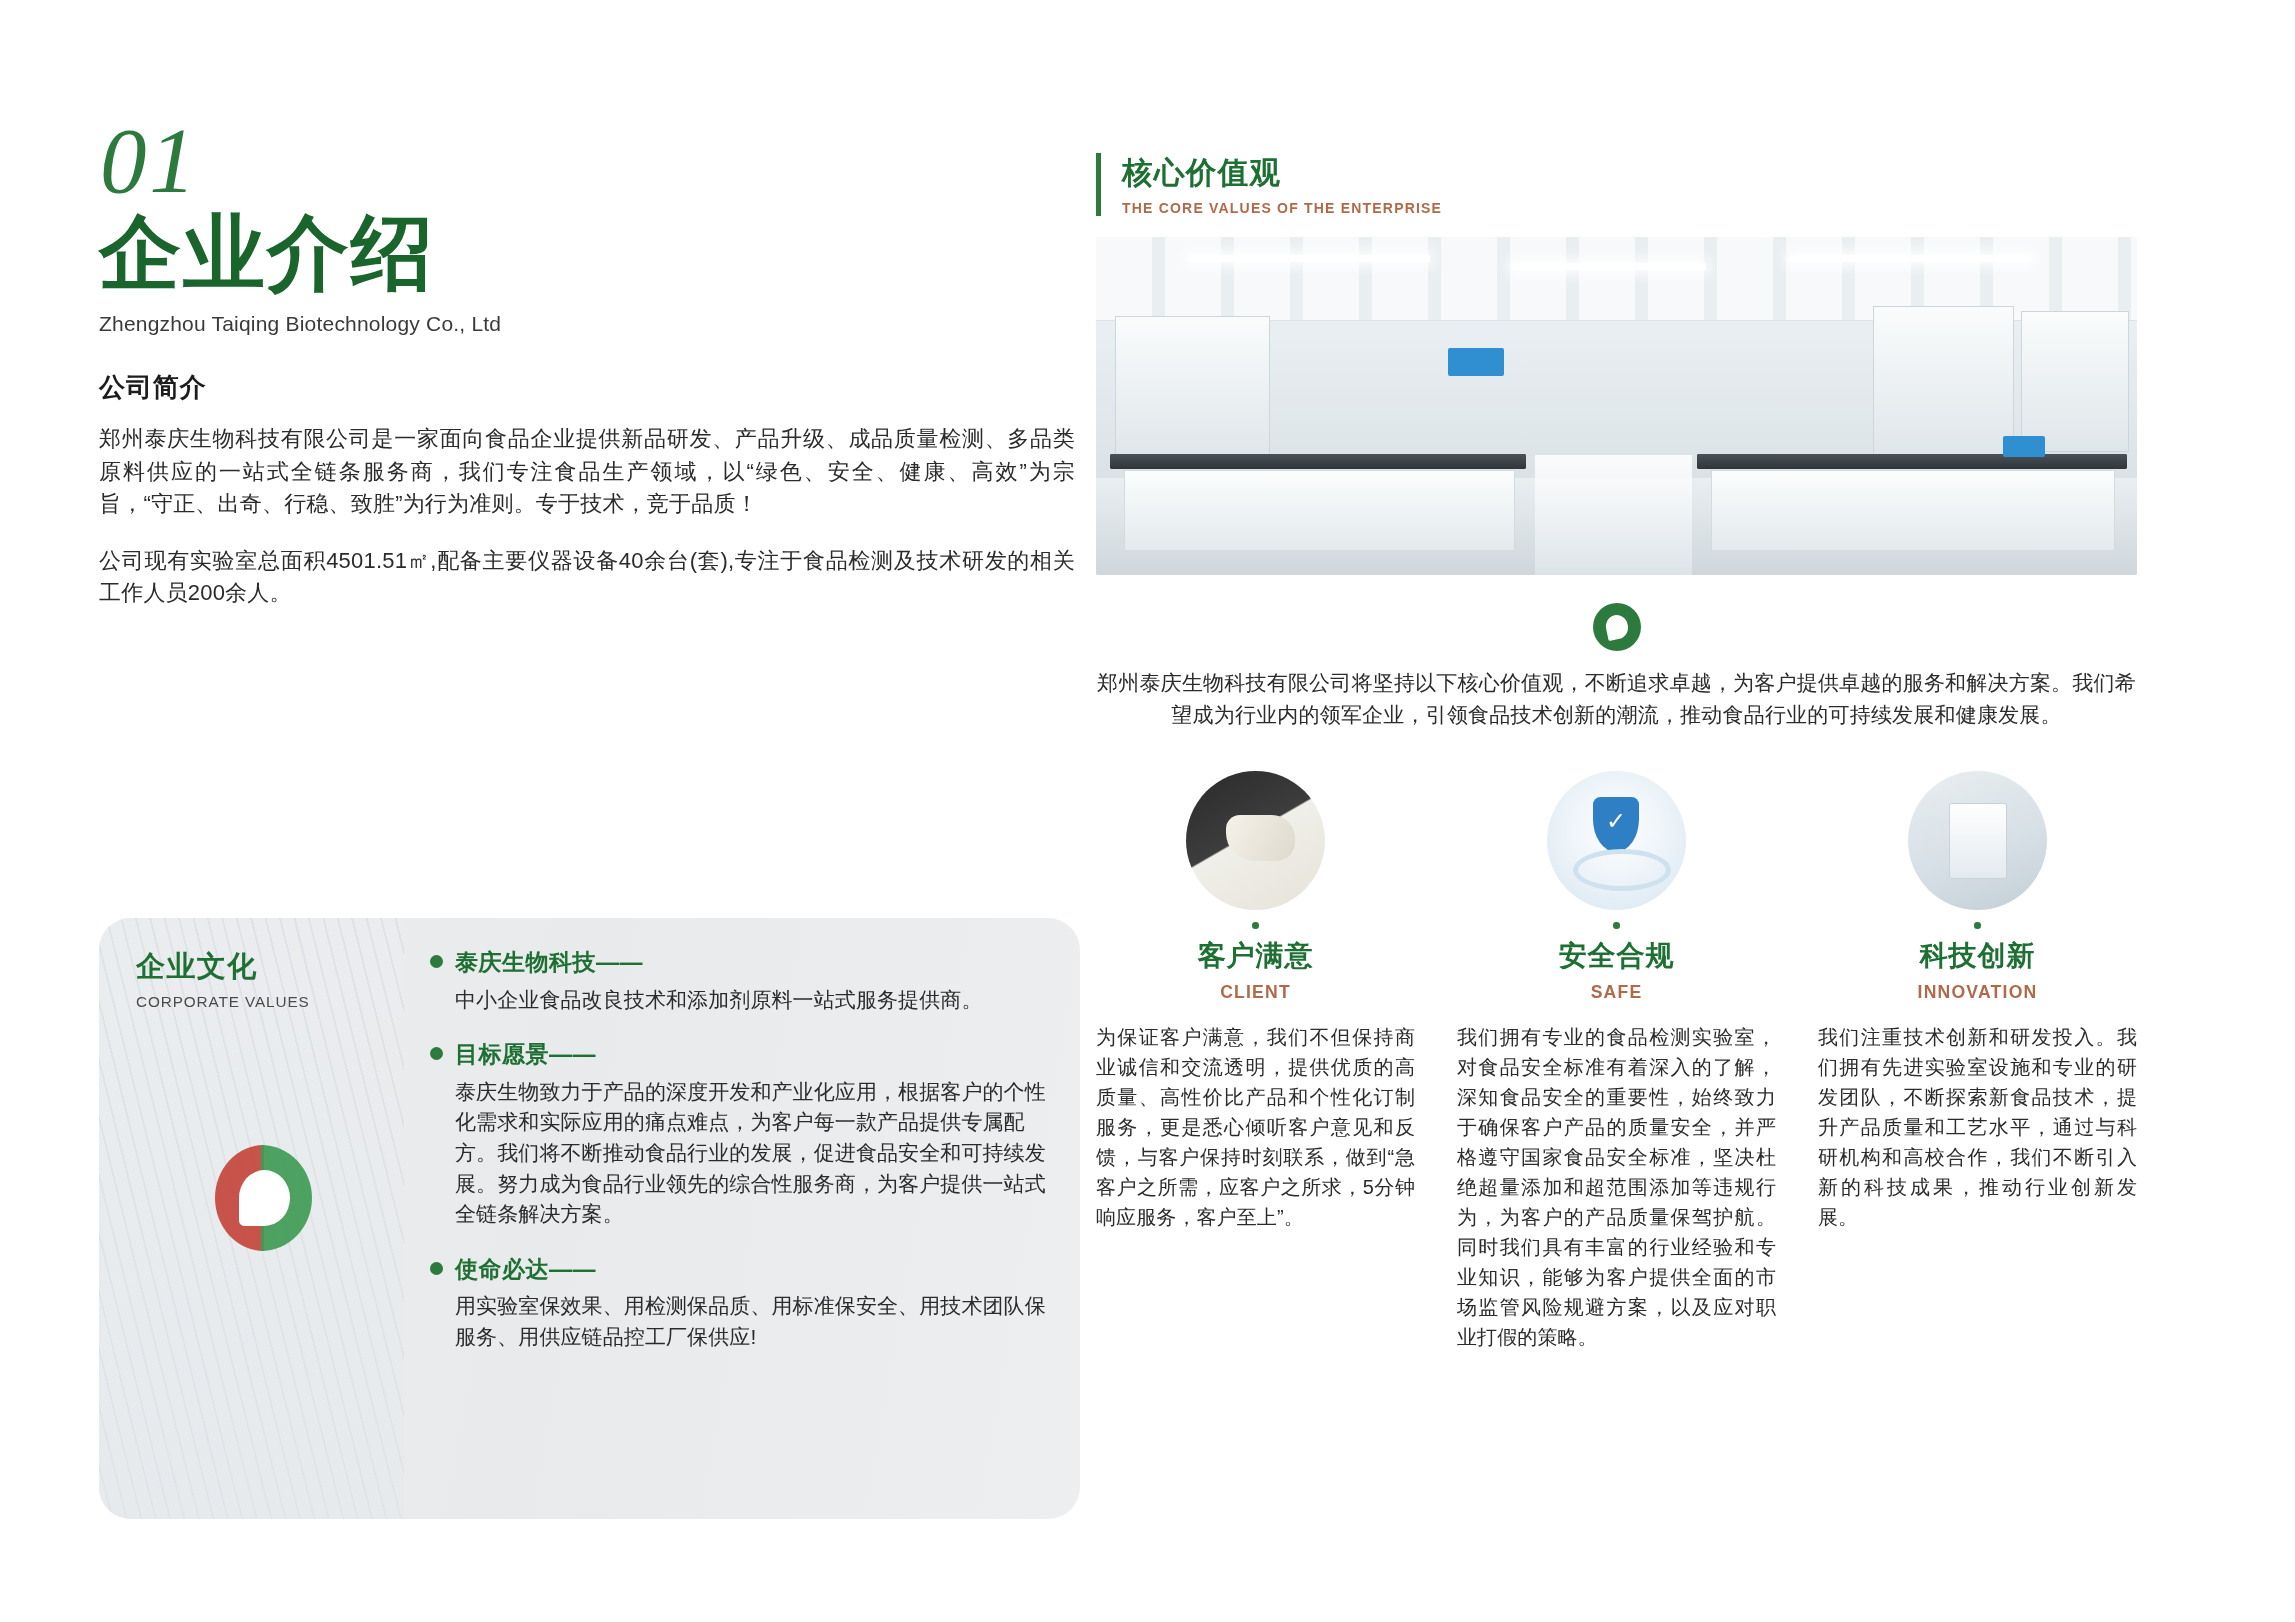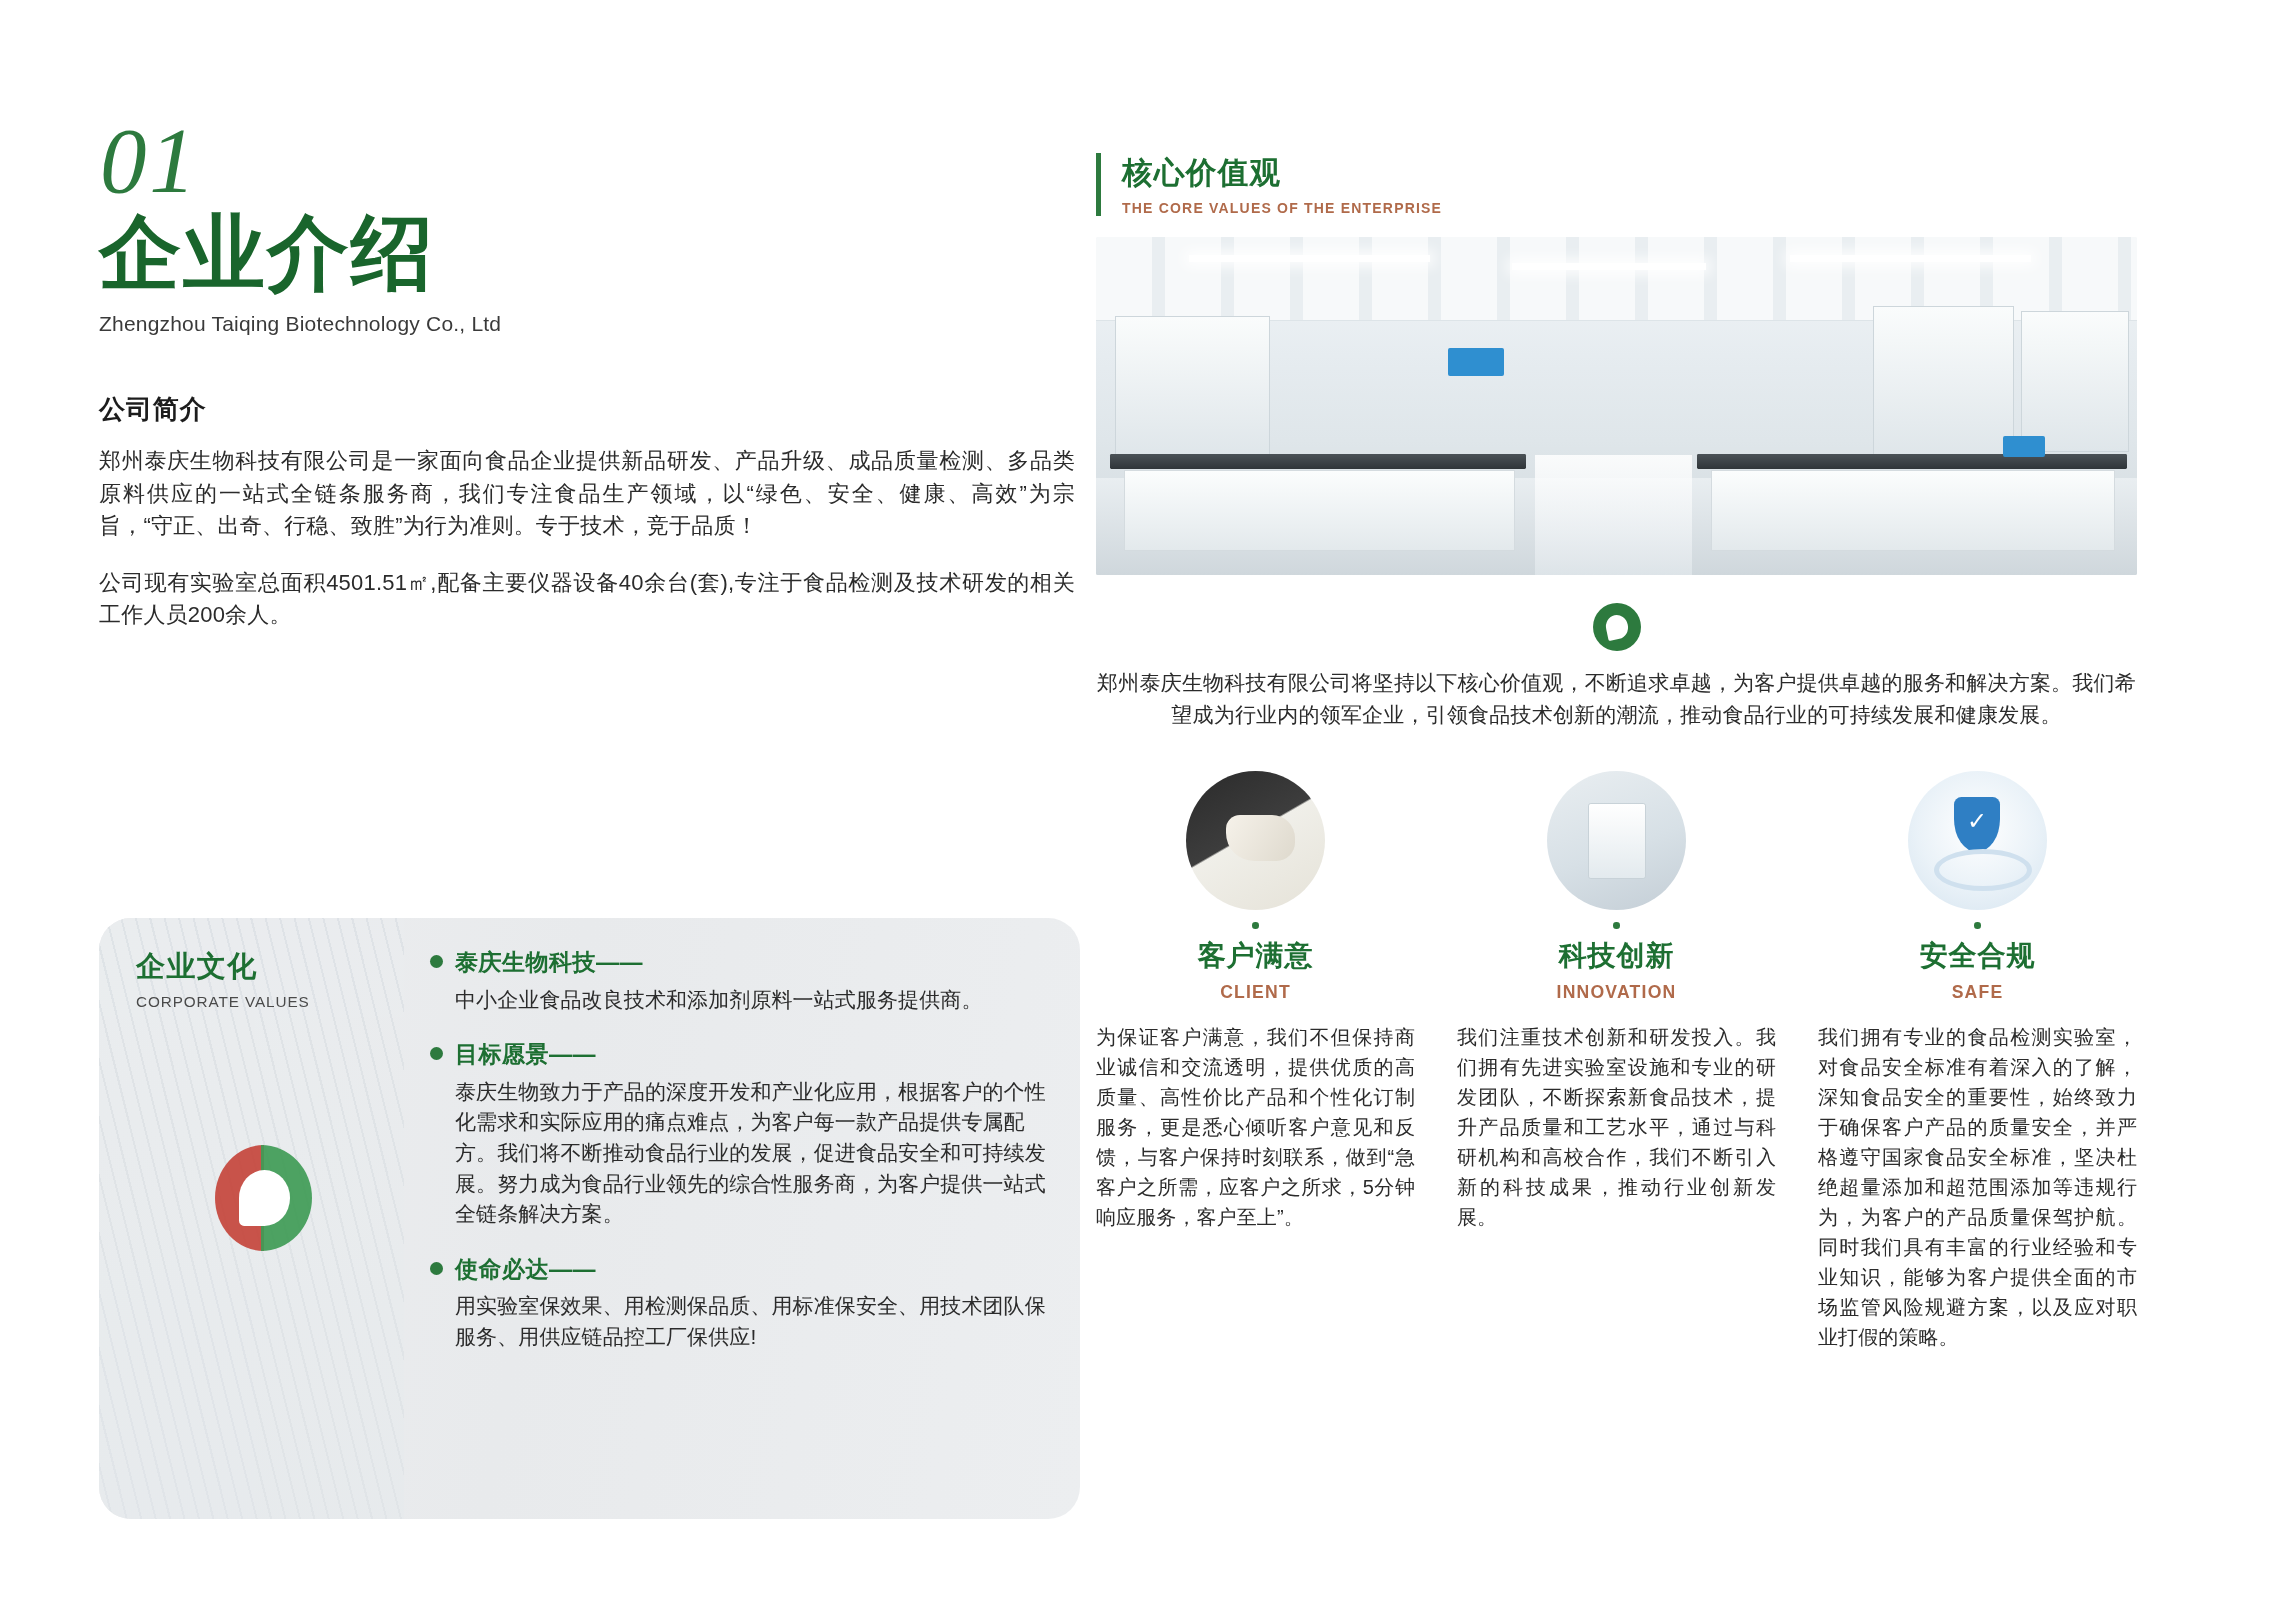--- a/index.html
+++ b/index.html
@@ -47,21 +47,21 @@
     color: #3a3a3a;
     letter-spacing: 0.2px;
     margin-top: 15.7px;
     font-weight: 400;
   }
 
   .block-heading {
     font-size: 26px;
     font-weight: 800;
     color: #1c1c1c;
-    margin-top: 56px;
+    margin-top: 34px;
     letter-spacing: 0.9px;
   }
   .body-para {
     font-size: 22px;
     line-height: 1.48;
     color: #2b2b2b;
     margin-top: 18.5px;
     text-align: justify;
     letter-spacing: 0.2px;
   }
@@ -404,33 +404,33 @@
 
     <div class="value-col">
       <div class="value-icon vi-client"></div>
       <div class="value-dot"></div>
       <div class="value-cn">客户满意</div>
       <div class="value-en">CLIENT</div>
       <div class="value-body">为保证客户满意，我们不但保持商业诚信和交流透明，提供优质的高质量、高性价比产品和个性化订制服务，更是悉心倾听客户意见和反馈，与客户保持时刻联系，做到“急客户之所需，应客户之所求，5分钟响应服务，客户至上”。</div>
     </div>
 
     <div class="value-col">
-      <div class="value-icon vi-innov"></div>
-      <div class="value-dot"></div>
-      <div class="value-cn">科技创新</div>
-      <div class="value-en">INNOVATION</div>
-      <div class="value-body">我们注重技术创新和研发投入。我们拥有先进实验室设施和专业的研发团队，不断探索新食品技术，提升产品质量和工艺水平，通过与科研机构和高校合作，我们不断引入新的科技成果，推动行业创新发展。</div>
-    </div>
-
-    <div class="value-col">
       <div class="value-icon vi-safe">
         <div class="shield"></div>
         <div class="ellipse"></div>
       </div>
       <div class="value-dot"></div>
       <div class="value-cn">安全合规</div>
       <div class="value-en">SAFE</div>
       <div class="value-body">我们拥有专业的食品检测实验室，对食品安全标准有着深入的了解，深知食品安全的重要性，始终致力于确保客户产品的质量安全，并严格遵守国家食品安全标准，坚决杜绝超量添加和超范围添加等违规行为，为客户的产品质量保驾护航。同时我们具有丰富的行业经验和专业知识，能够为客户提供全面的市场监管风险规避方案，以及应对职业打假的策略。</div>
     </div>
 
+    <div class="value-col">
+      <div class="value-icon vi-innov"></div>
+      <div class="value-dot"></div>
+      <div class="value-cn">科技创新</div>
+      <div class="value-en">INNOVATION</div>
+      <div class="value-body">我们注重技术创新和研发投入。我们拥有先进实验室设施和专业的研发团队，不断探索新食品技术，提升产品质量和工艺水平，通过与科研机构和高校合作，我们不断引入新的科技成果，推动行业创新发展。</div>
+    </div>
+
   </div>
 </div>
 
 
 </body></html>

